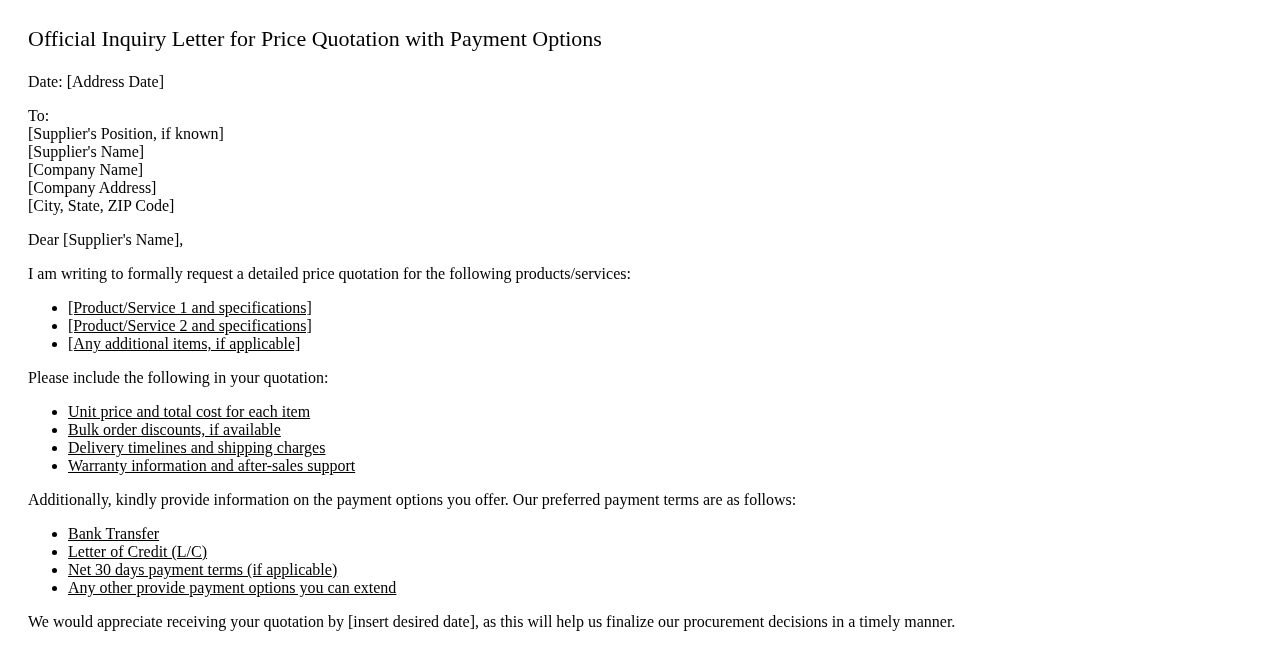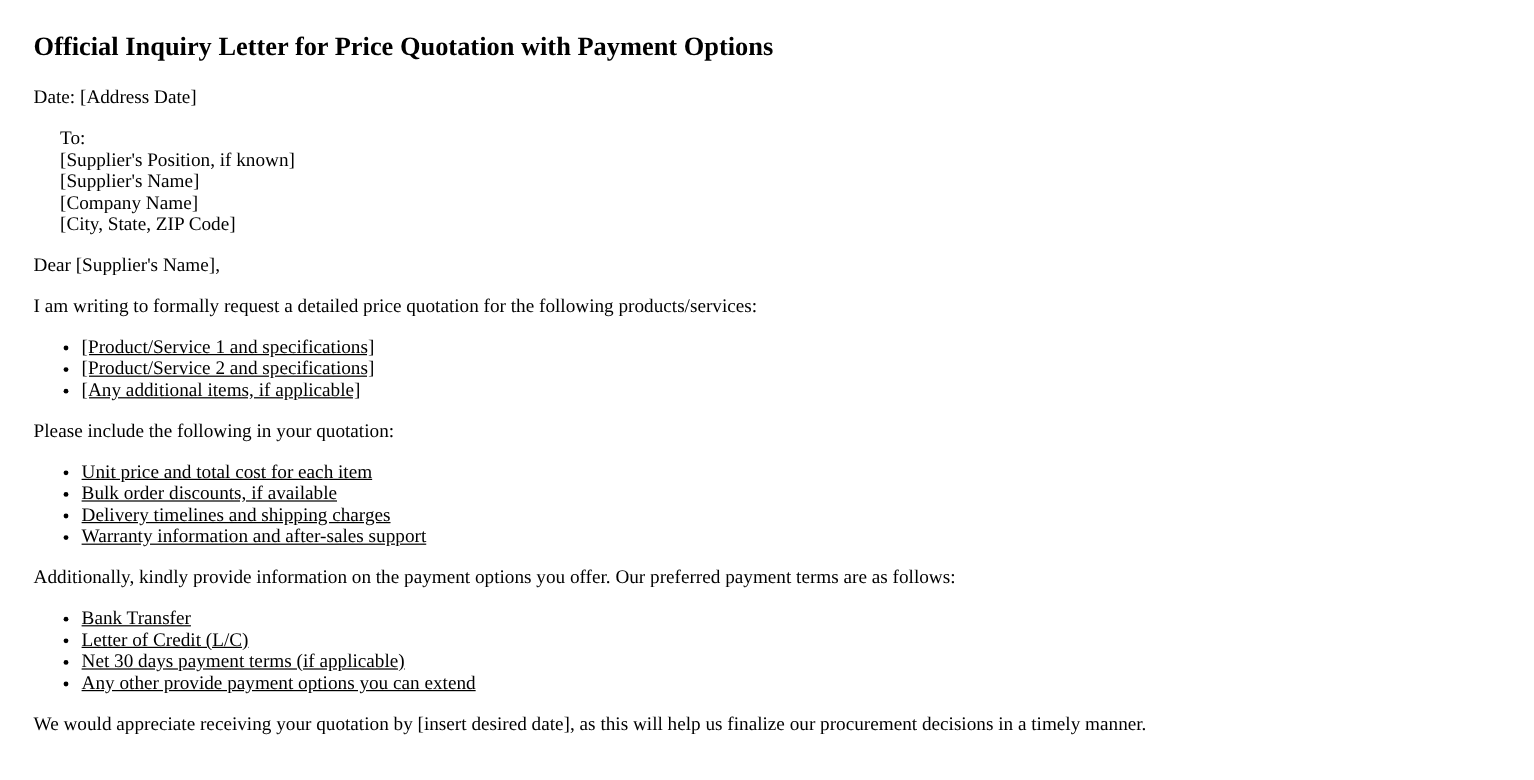--- a/index.html
+++ b/index.html
@@ -14,29 +14,28 @@
     box-sizing: border-box;
     padding: 26px 28px 0 28px;
     font-family: "Liberation Serif", "DejaVu Serif", serif;
     font-size: 16px;
     line-height: 18px;
     overflow: hidden;
   }
   h1.doc-title {
     font-size: 22px;
     line-height: 26px;
-    font-weight: bold;
+    font-weight: normal;
     margin: 0 0 21px 0;
   }
   p.para {
     margin: 16px 0;
   }
   .block-line {
     display: block;
-    margin-left: 22px;
   }
   ul.doc-list {
     margin: 16px 0;
     padding-left: 40px;
   }
   ul.doc-list li {
     margin: 0;
     text-decoration: underline;
   }
   b.inline-label {
@@ -50,20 +49,21 @@
 
   <h1 class="doc-title">Official Inquiry Letter for Price Quotation with Payment Options</h1>
 
   <p class="para"><b class="inline-label">Date:</b> <span>[Address Date]</span></p>
 
   <p class="para">
     <b class="inline-label block-line">To:</b>
     <span class="block-line">[Supplier's Position, if known]</span>
     <span class="block-line">[Supplier's Name]</span>
     <span class="block-line">[Company Name]</span>
+    <span class="block-line">[Company Address]</span>
     <span class="block-line">[City, State, ZIP Code]</span>
   </p>
 
   <p class="para">Dear [Supplier's Name],</p>
 
   <p class="para">I am writing to formally request a detailed price quotation for the following products/services:</p>
 
   <ul class="doc-list">
     <li>[Product/Service 1 and specifications]</li>
     <li>[Product/Service 2 and specifications]</li>

